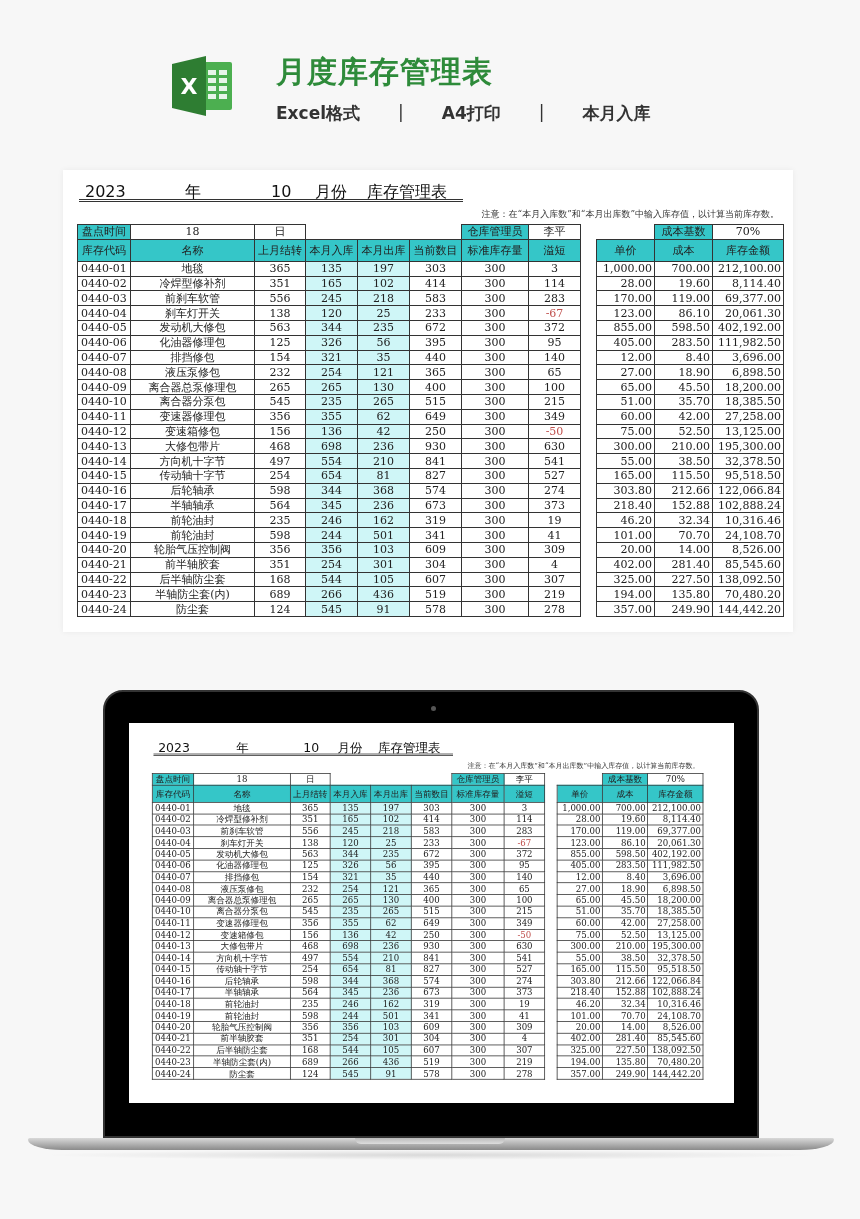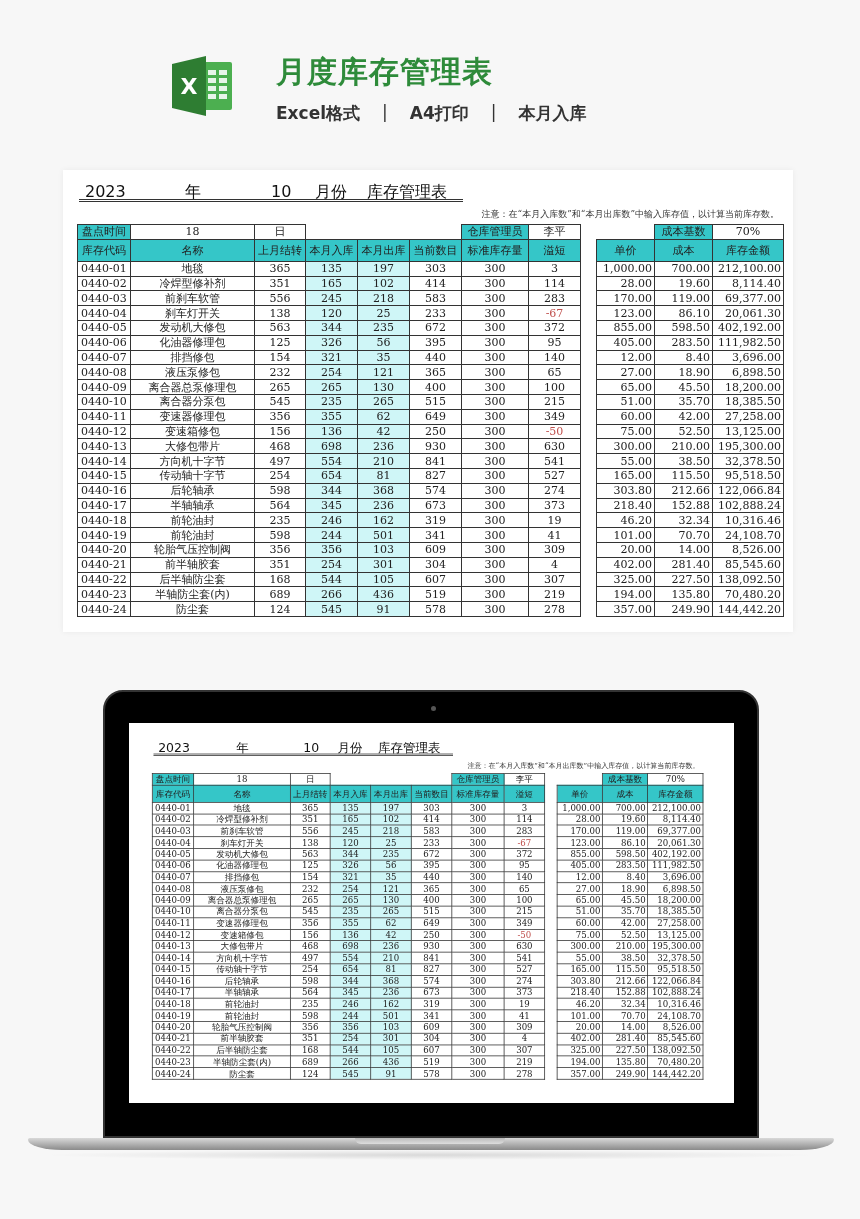--- a/index.html
+++ b/index.html
@@ -3,21 +3,21 @@
 <meta charset="utf-8">
 <style>
   * { box-sizing: border-box; margin: 0; padding: 0; }
   html, body { width: 860px; height: 1219px; background: #f7f7f7; overflow: hidden; }
   body { position: relative; font-family: "DejaVu Sans", "Liberation Sans", sans-serif; }
 
   
   .banner { position: absolute; left: 0; top: 0; width: 860px; height: 160px; }
   .xl-logo { position: absolute; left: 172px; top: 56px; width: 62px; height: 60px; }
   .banner-title { position: absolute; left: 276px; top: 52px; font-size: 30px; font-weight: bold; color: #2e8b3a; letter-spacing: 1px; }
-  .banner-sub { position: absolute; left: 276px; top: 102px; font-size: 17px; font-weight: bold; color: #333; display: flex; gap: 0; white-space: nowrap; }
+  .banner-sub { position: absolute; left: 276px; top: 102px; font-size: 17px; font-weight: bold; color: #333; display: flex; gap: 16px; white-space: nowrap; }
   .banner-sub span.sep { margin: 0 22px; font-weight: normal; }
 
   
   .sheet { position: absolute; background: #fff; }
   .sheet.main { left: 63px; top: 170px; width: 730px; height: 462px; box-shadow: 0 0 6px rgba(0,0,0,0.06); }
   .sheet-title { position: absolute; left: 16px; top: 12px; width: 384px; height: 20px; font-size: 16px; color: #111; border-bottom: 3px double #333; white-space: nowrap; }
   .sheet-title span { position: absolute; top: 0; }
   .note { position: absolute; right: 14px; top: 38px; font-size: 9px; color: #333; font-family: "DejaVu Serif", serif; white-space: nowrap; }
 
   table.grid { position: absolute; border-collapse: collapse; font-family: "DejaVu Serif", "Liberation Serif", serif; font-size: 11px; color: #222; }

